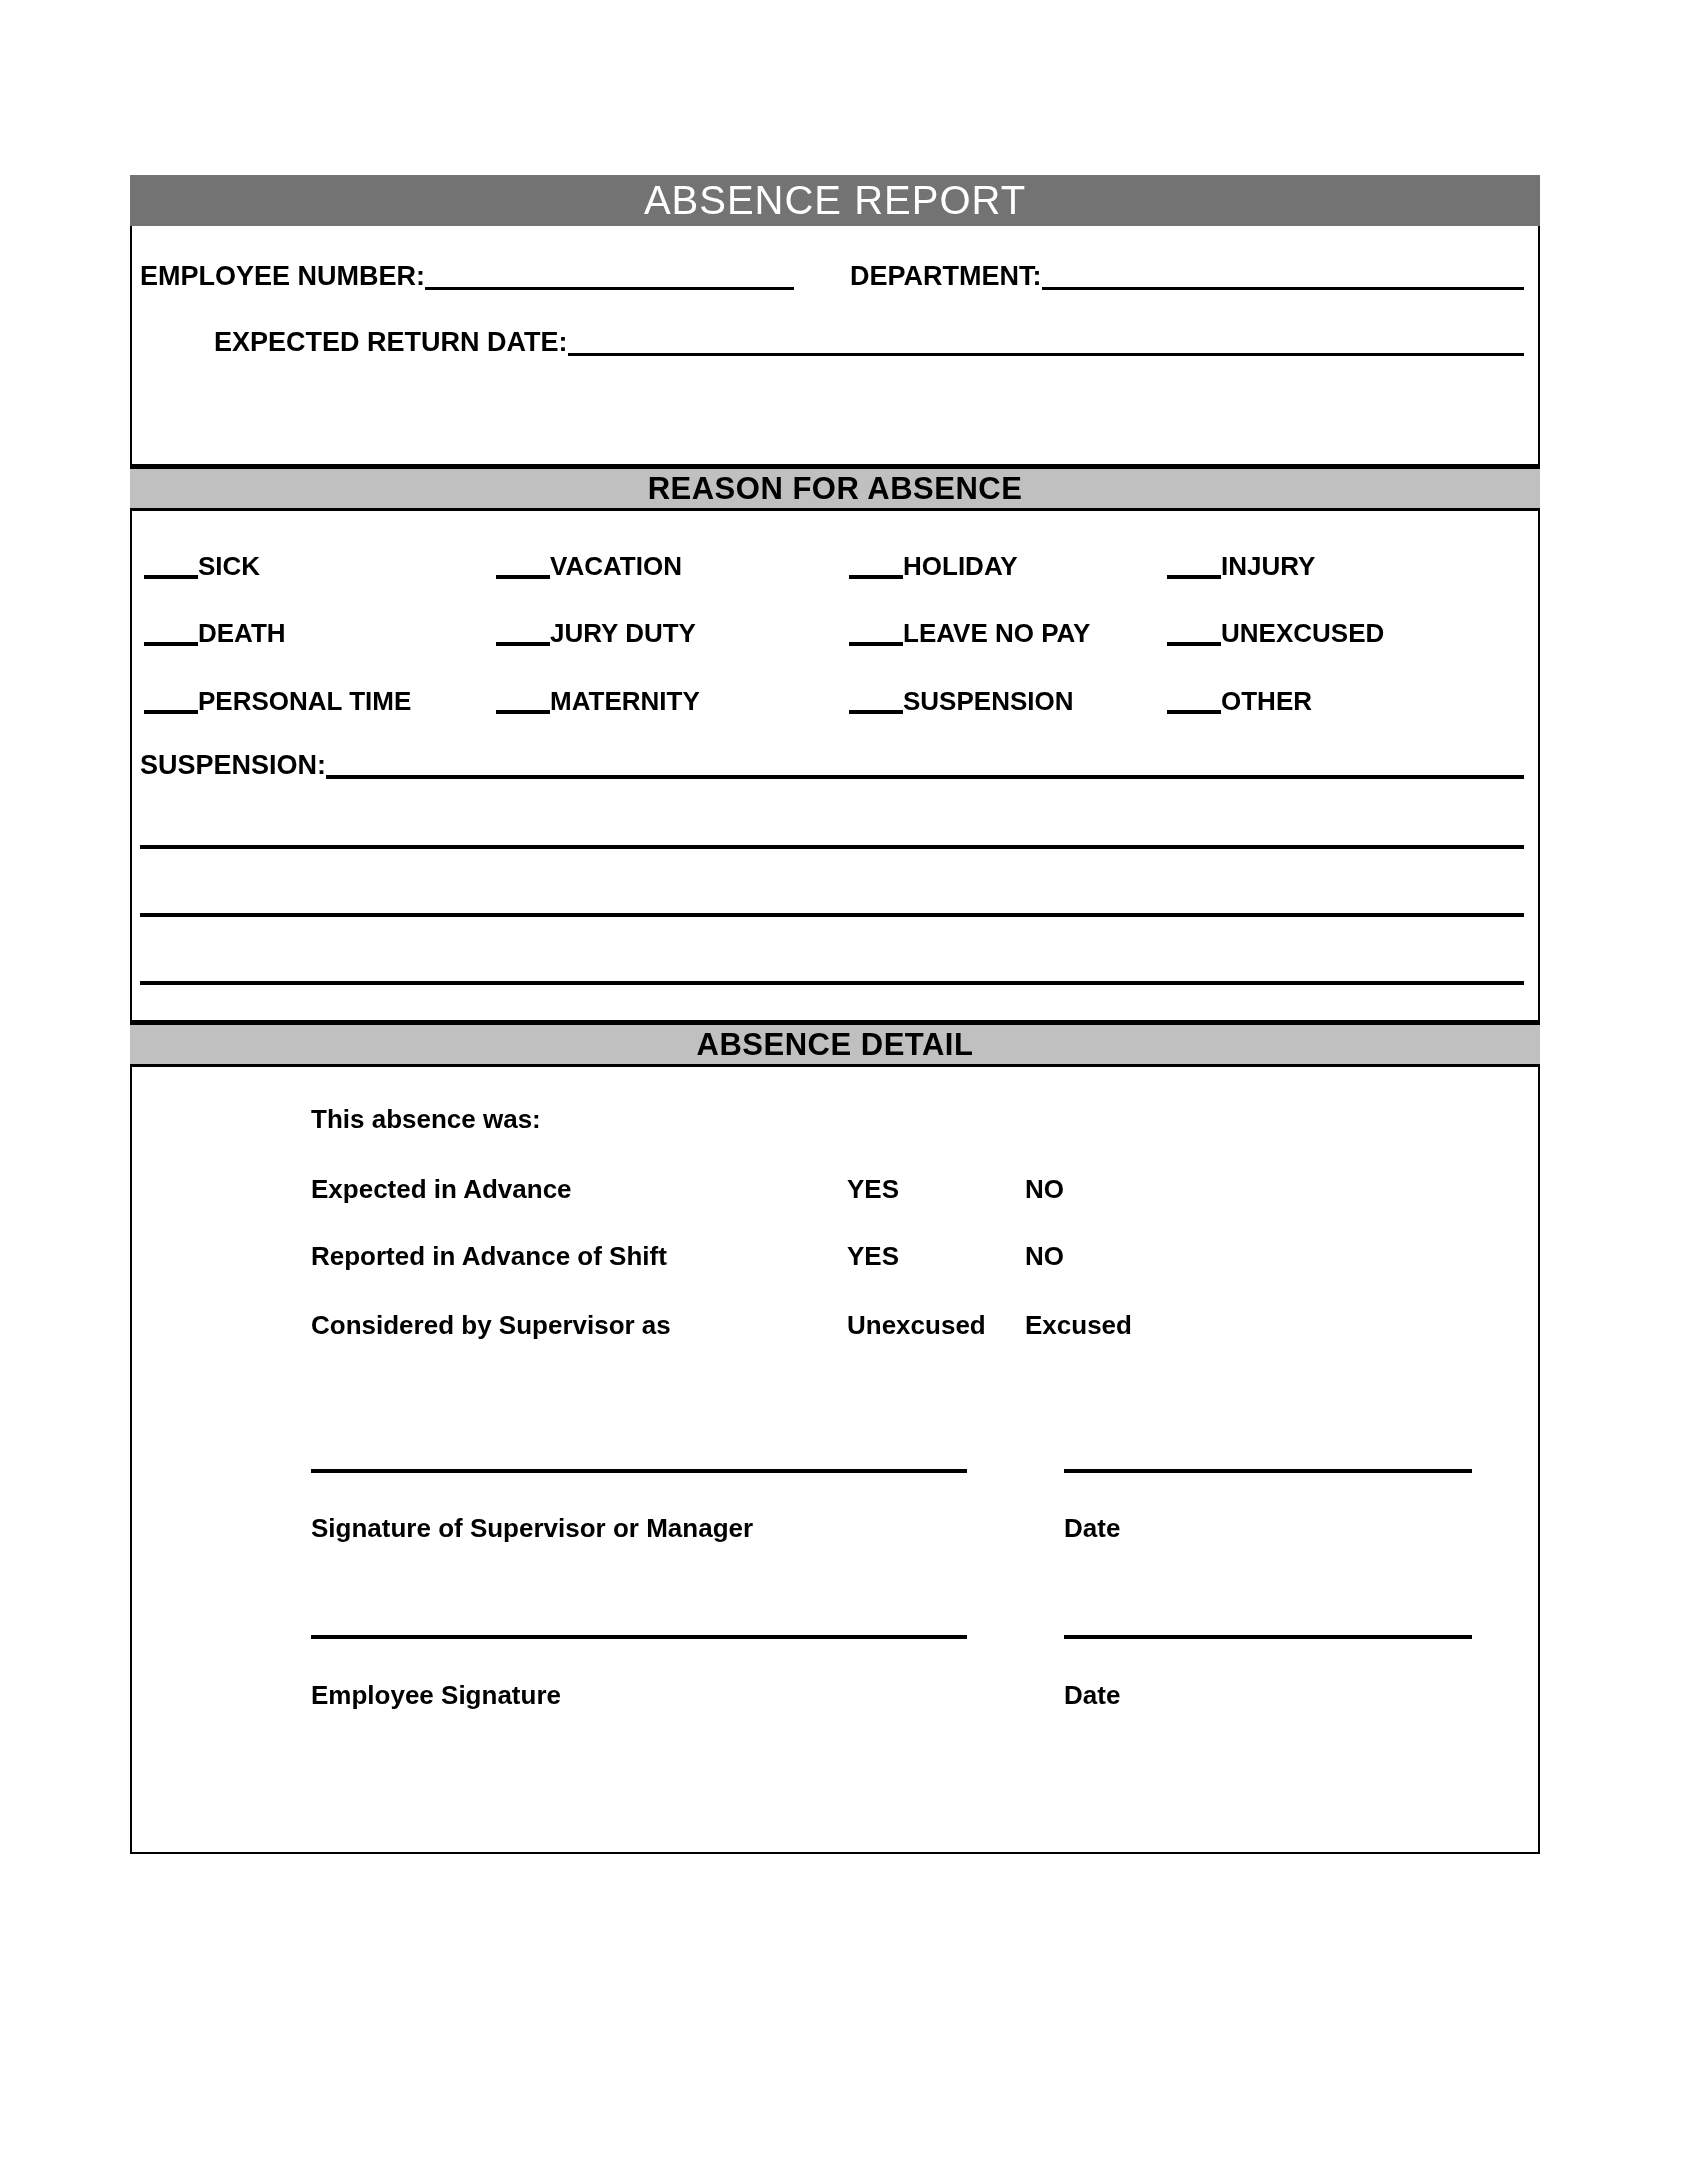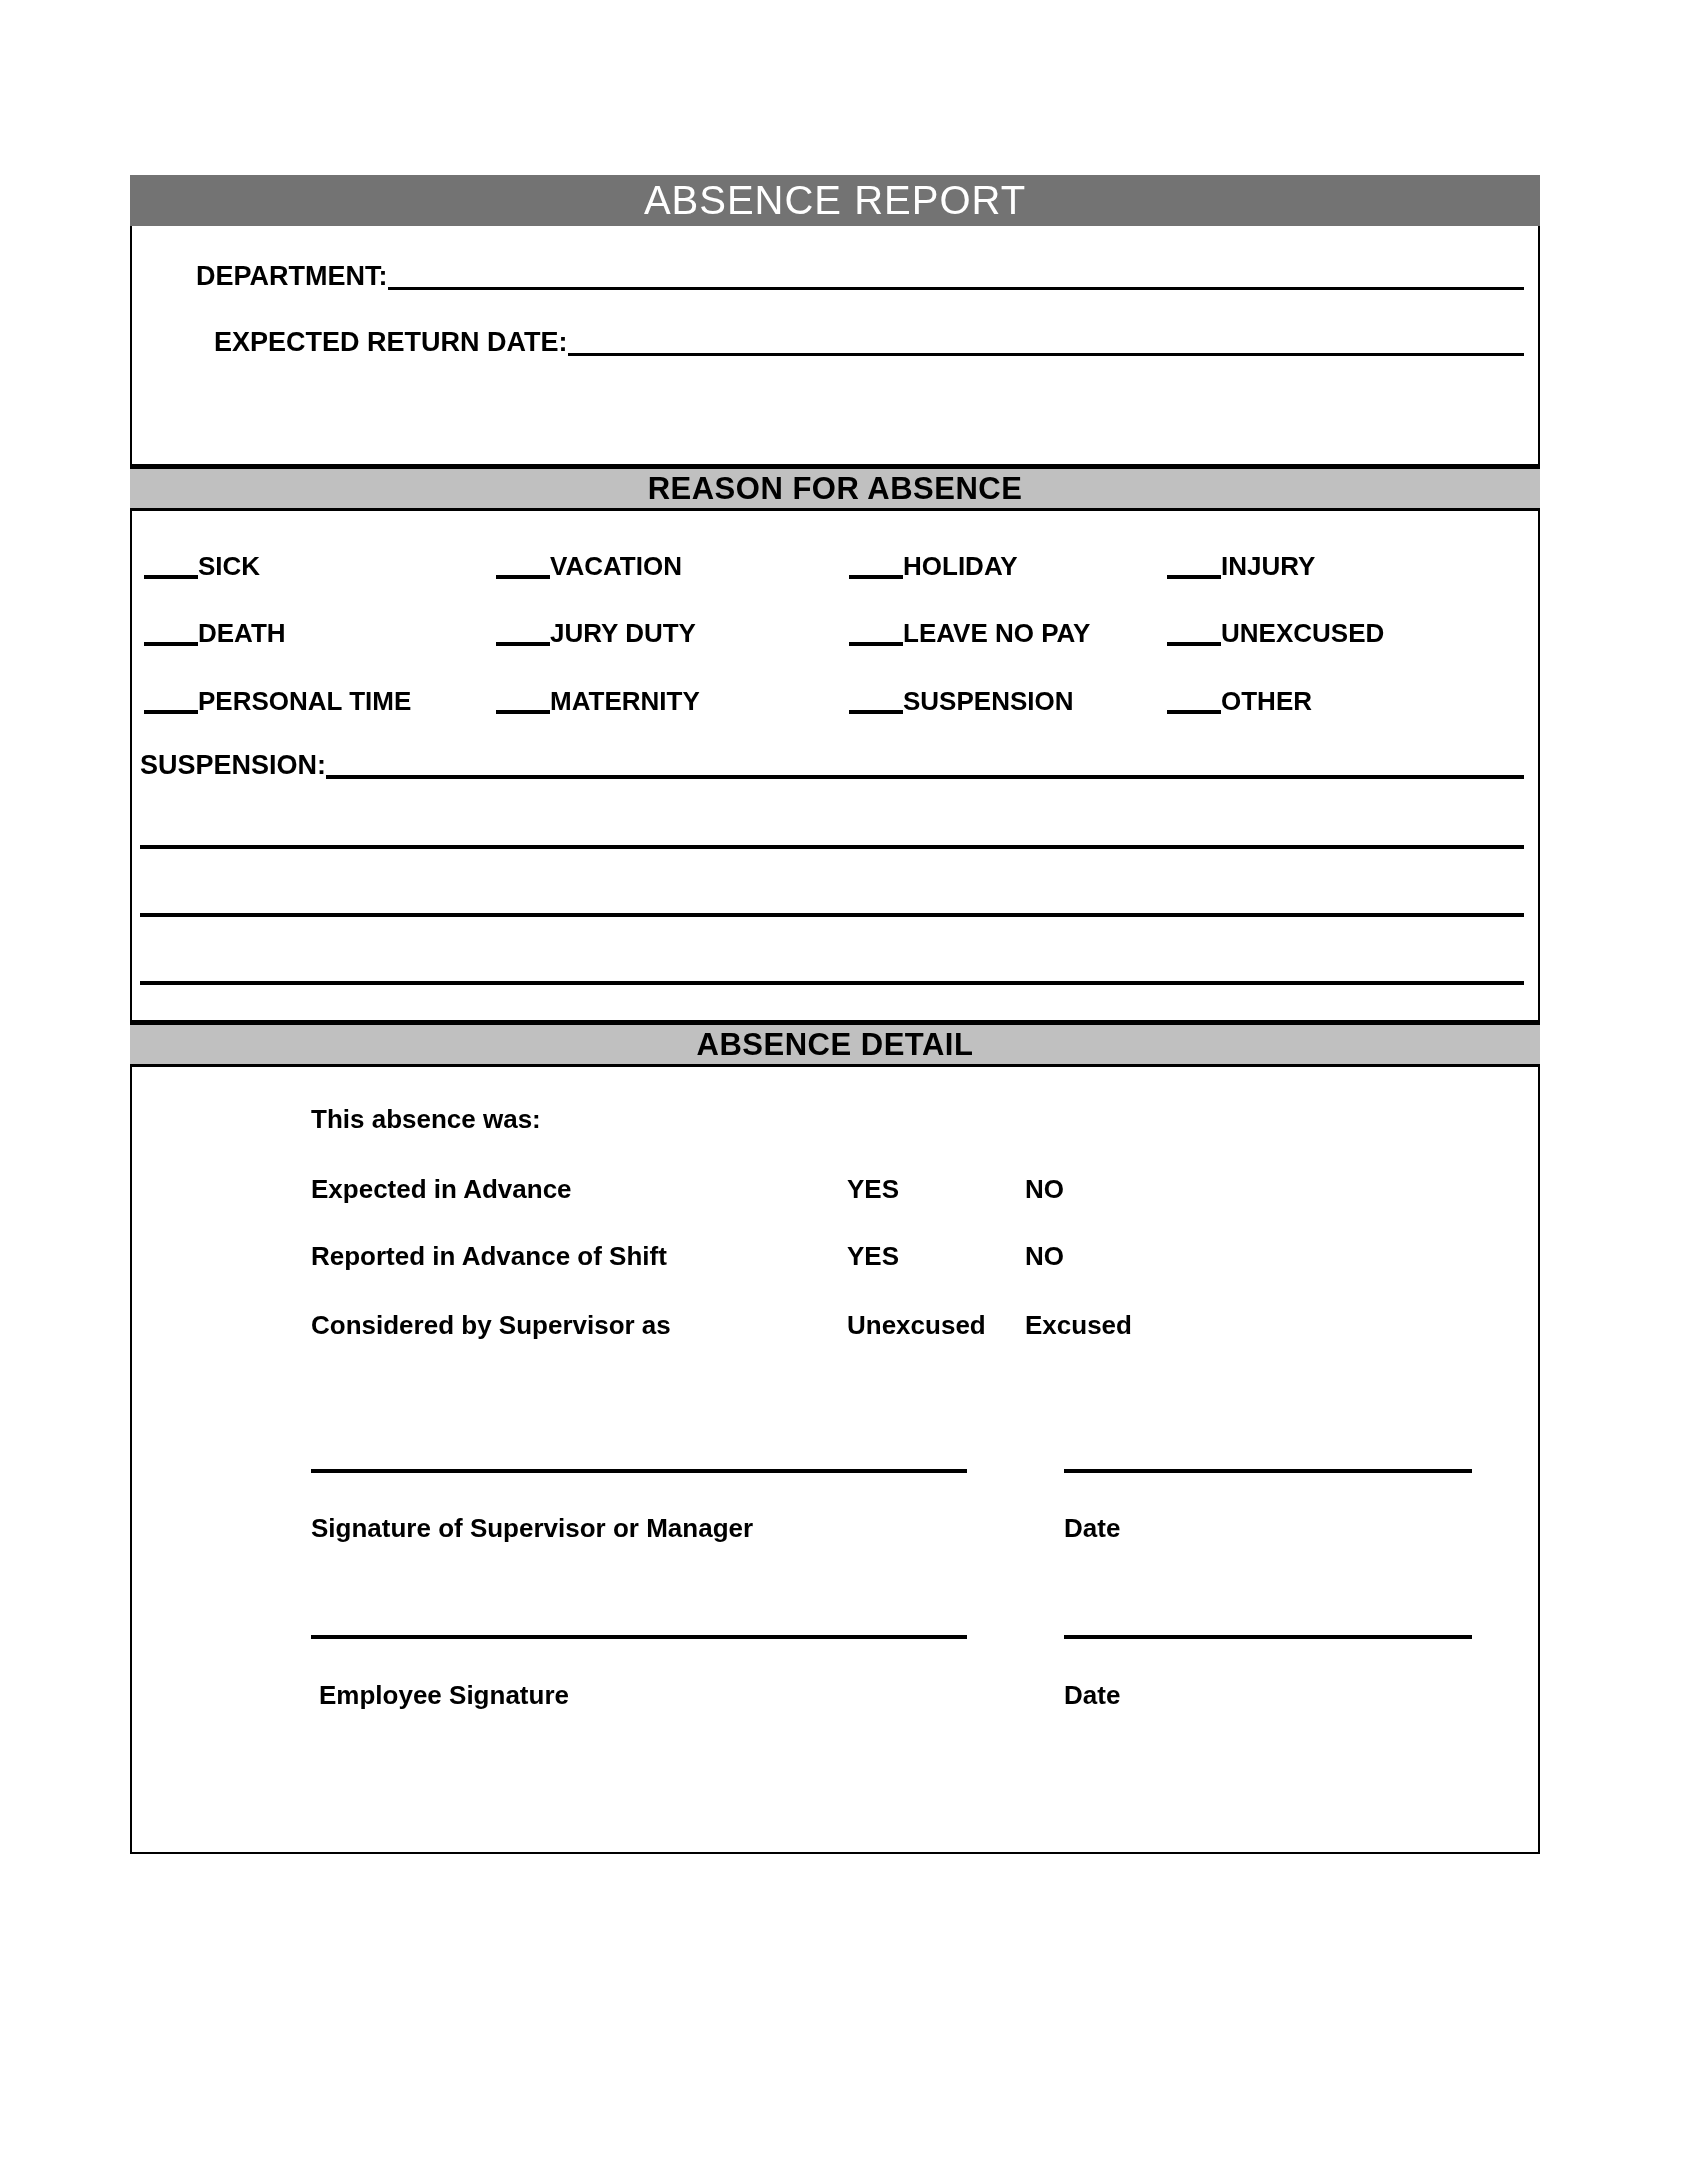--- a/index.html
+++ b/index.html
@@ -67,20 +67,24 @@
 
 <div class="page">
   <div class="form">
 
     <div class="title-bar">
       <span>ABSENCE REPORT</span>
     </div>
 
     <div class="box fields-box">
       <div class="field-row">
+        <div class="field fl w2">
+          <span class="lbl">EMPLOYEE NUMBER:</span>
+          <span class="fill"></span>
+        </div>
         <div class="field fr m2">
           <span class="lbl">DEPARTMENT:</span>
           <span class="fill"></span>
         </div>
       </div>
       <div class="field-row">
         <div class="field fr m3">
           <span class="lbl">EXPECTED RETURN DATE:</span>
           <span class="fill"></span>
         </div>
@@ -175,19 +179,19 @@
       <div class="d-item" style="left:715px; top:244px;">Unexcused</div>
       <div class="d-item" style="left:893px; top:244px;">Excused</div>
 
       <div class="sig-line" style="left:179px; top:402px; width:656px;"></div>
       <div class="sig-line" style="left:932px; top:402px; width:408px;"></div>
       <div class="d-item" style="left:179px; top:447px;">Signature of Supervisor or Manager</div>
       <div class="d-item" style="left:932px; top:447px;">Date</div>
 
       <div class="sig-line" style="left:179px; top:568px; width:656px;"></div>
       <div class="sig-line" style="left:932px; top:568px; width:408px;"></div>
-      <div class="d-item" style="left:187px; top:614px;">Employee Signature</div>
+      <div class="d-item" style="left:179px; top:614px;">Employee Signature</div>
       <div class="d-item" style="left:932px; top:614px;">Date</div>
     </div>
 
   </div>
 </div>
 
 
 </body></html>

